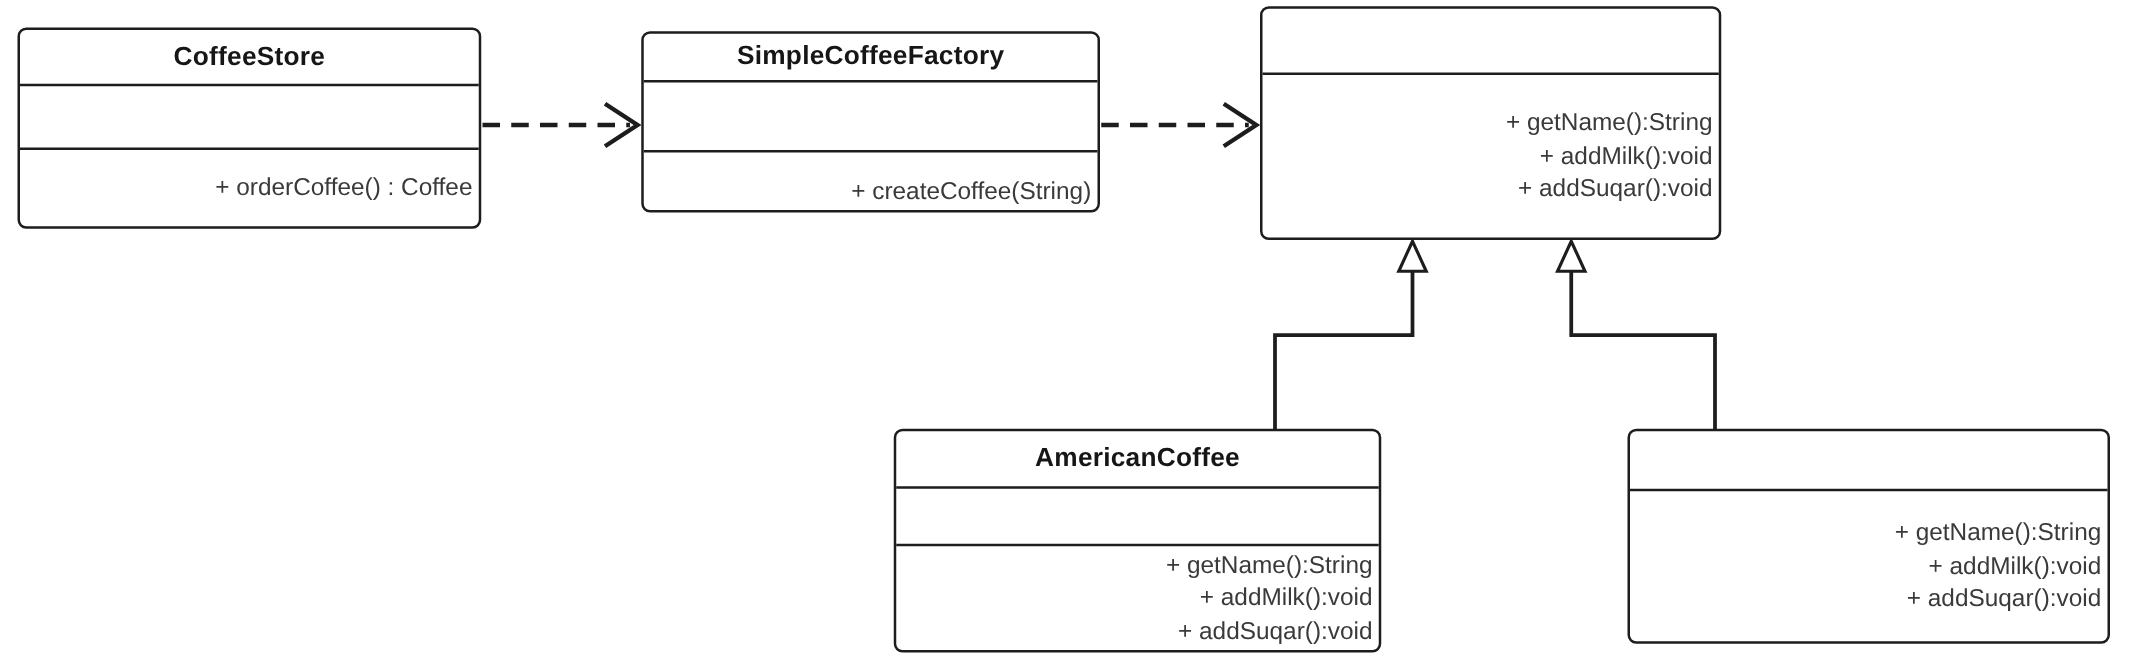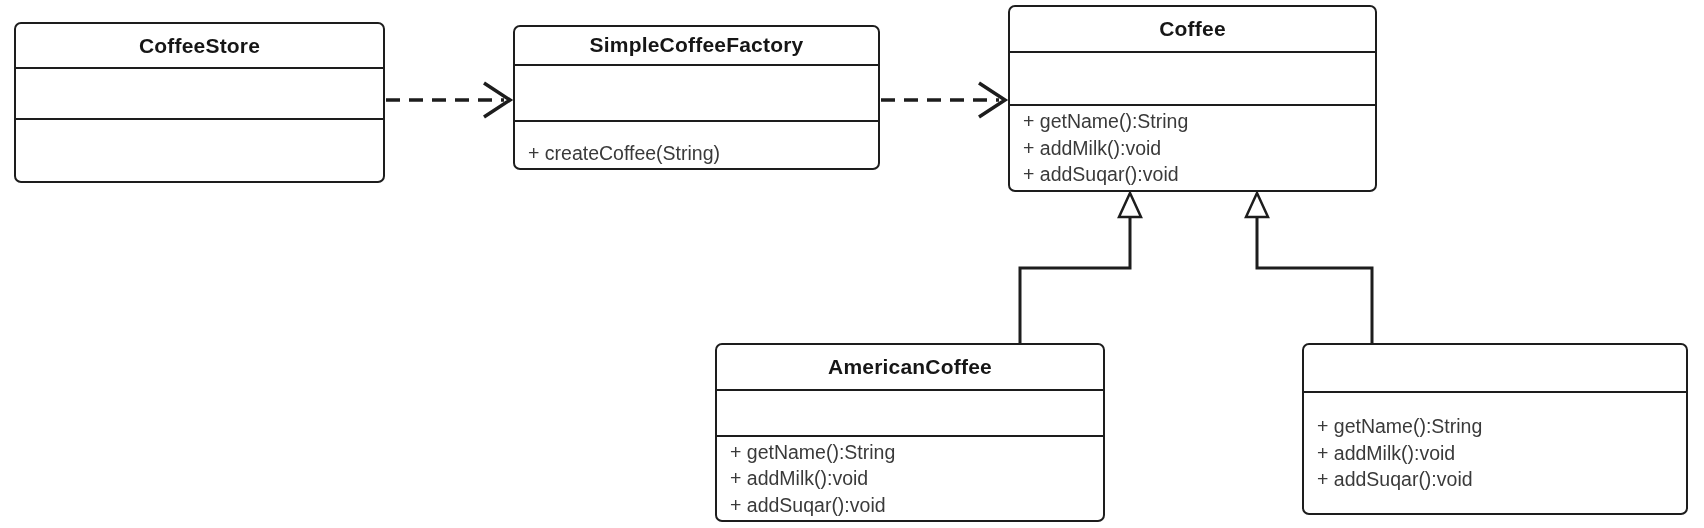--- a/index.html
+++ b/index.html
@@ -48,20 +48,21 @@
     box-sizing: border-box;
     border-bottom: 2px solid #1d1d1d;
   }
   .uml-class .methods {
     box-sizing: border-box;
     flex: 1;
     display: flex;
     flex-direction: column;
     justify-content: center;
     padding: 2px 5px 2px 13px;
+    text-align: right;
   }
   .uml-class .m {
     font-size: 19.5px;
     line-height: 26.5px;
     color: #3a3a3a;
     white-space: nowrap;
   }
   .conn {
     stroke: #1d1d1d;
     fill: none;
@@ -91,32 +92,34 @@
 
     <g>
       <polyline class="conn" points="1372,344 1372,268 1257,268 1257,216" stroke-width="3"></polyline>
       <polygon class="conn" points="1257,193 1246,217 1268,217" fill="#ffffff" stroke-width="2.5"></polygon>
     </g>
   </svg>
 
   <div class="uml-class" style="left:14px; top:22px; width:371px; height:161px;">
     <div class="title" style="height:45px;">CoffeeStore</div>
     <div class="attrs" style="height:51px;"></div>
+    <div class="methods">
+      <div class="m">+ orderCoffee() : Coffee</div>
+    </div>
   </div>
 
   <div class="uml-class" style="left:513px; top:25px; width:367px; height:145px;gap:16px;">
     <div class="title" style="height:47px;">SimpleCoffeeFactory</div>
     <div class="attrs" style="height:48px;"></div>
     <div class="methods">
       <div class="m">+ createCoffee(String)</div>
     </div>
   </div>
 
   <div class="uml-class" style="left:1008px; top:5px; width:369px; height:187px;">
-    <div class="title" style="height:46px;">Coffee</div>
     <div class="attrs" style="height:53px;"></div>
     <div class="methods">
       <div class="m">+ getName():String</div>
       <div class="m">+ addMilk():void</div>
       <div class="m">+ addSuqar():void</div>
     </div>
   </div>
 
   <div class="uml-class" style="left:715px; top:343px; width:390px; height:179px;">
     <div class="title" style="height:48px;">AmericanCoffee</div>

